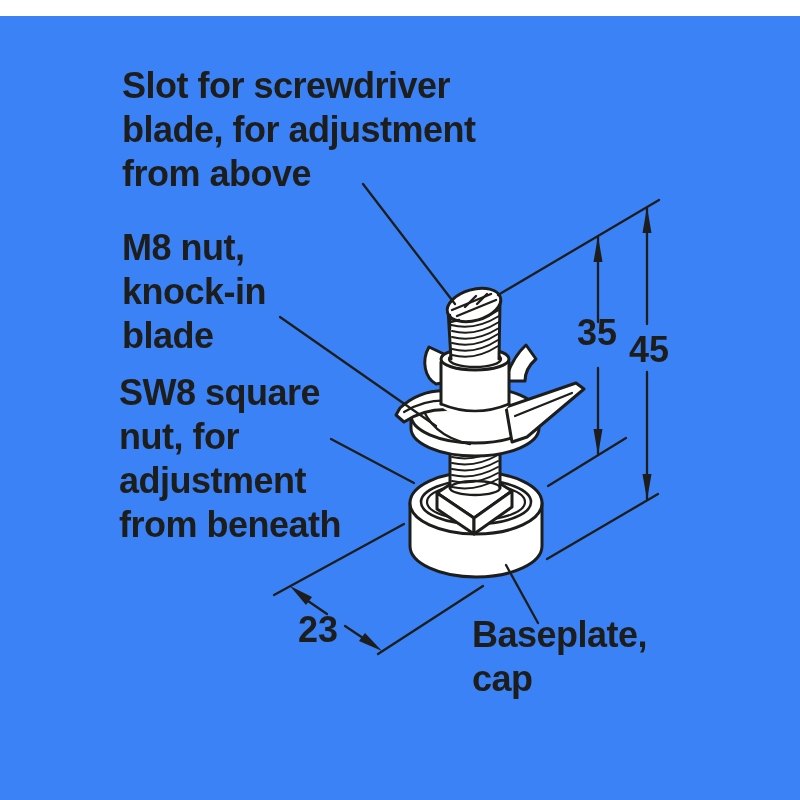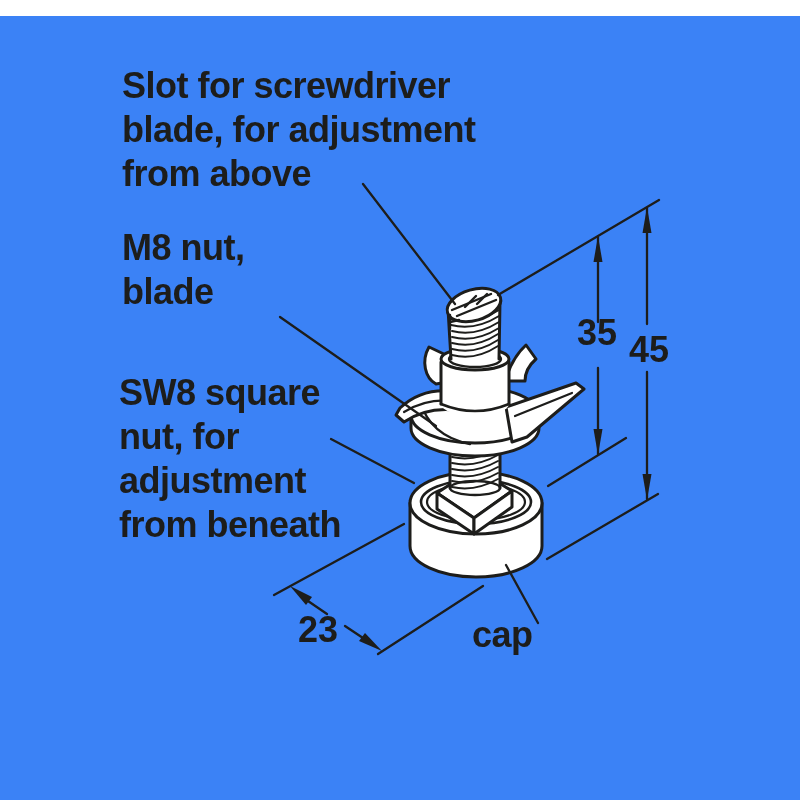--- a/index.html
+++ b/index.html
@@ -152,31 +152,33 @@
   </svg>
 
   <div class="label" style="left:122px; top:48px;">
     <span>Slot for screwdriver</span>
     <span>blade, for adjustment</span>
     <span>from above</span>
   </div>
 
   <div class="label" style="left:122px; top:210px;">
     <span>M8 nut,</span>
+    <span>knock-in</span>
     <span>blade</span>
   </div>
 
   <div class="label" style="left:119px; top:355px;">
     <span>SW8 square</span>
     <span>nut, for</span>
     <span>adjustment</span>
     <span>from beneath</span>
   </div>
 
   <div class="label" style="left:472px; top:597px;">
+    <span>Baseplate,</span>
     <span>cap</span>
   </div>
 
   <span class="dim-num" style="left:577px; top:295px;">35</span>
 
   <span class="dim-num" style="left:629px; top:312px;">45</span>
 
   <span class="dim-num" style="left:298px; top:592px;">23</span>
 
 </div>

